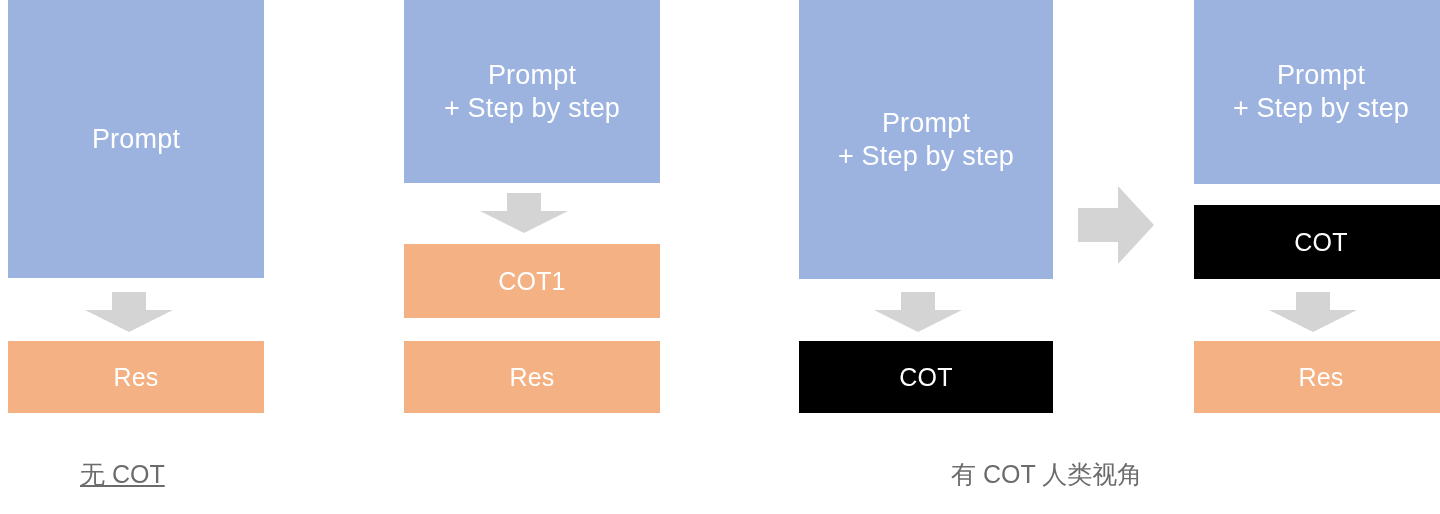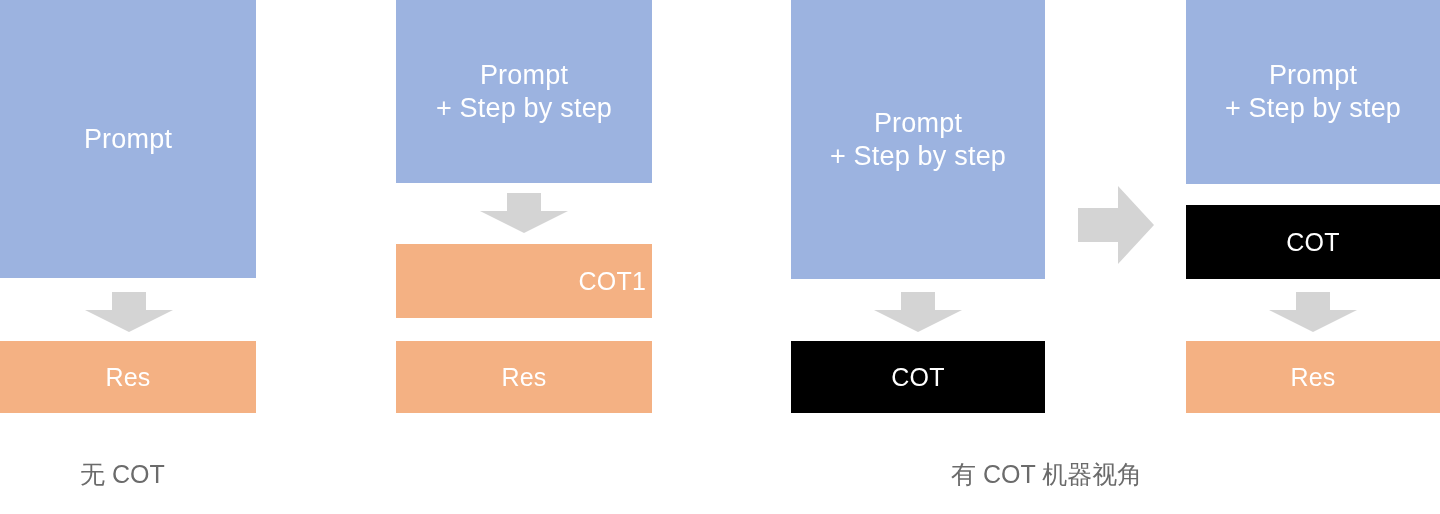--- a/index.html
+++ b/index.html
@@ -27,20 +27,21 @@
     box-sizing: border-box;
     display: flex;
     align-items: center;
     justify-content: center;
     text-align: center;
     color: #ffffff;
     line-height: 1.22;
     font-weight: 400;
     letter-spacing: 0.2px;
     white-space: pre-line;
+    margin-left: 8px;
   }
 
   .box.blue   { background: #9cb3e0; }
   .box.orange { background: #f4b183; }
   .box.green  { background: #000000; }
 
   .box .txt {
     display: block;
     width: 100%;
     padding: 0 6px;
@@ -90,34 +91,34 @@
   <div class="arrow-down" style="left:85px; top:292px; width:88px; height:40px;">
     <svg viewBox="0 0 88 40" preserveAspectRatio="none" aria-hidden="true">
       <polygon points="27,0 61,0 61,18 88,18 44,40 0,18 27,18" fill="#d4d4d4"></polygon>
     </svg>
   </div>
 
   <div class="box orange" style="left:0px; top:341px; width:256px; height:72px; font-size:25px;">
     <span class="txt">Res</span>
   </div>
 
-  <div class="caption" style="left:80px; top:462px;">无 COT</div>
+  <div class="caption" style="left:80px; top:462px;text-decoration:underline;">无 COT</div>
 
   <div class="box blue" style="left:396px; top:0px; width:256px; height:183px; font-size:27px;">
     <span class="txt">Prompt
 + Step by step</span>
   </div>
 
   <div class="arrow-down" style="left:480px; top:193px; width:88px; height:40px;">
     <svg viewBox="0 0 88 40" preserveAspectRatio="none" aria-hidden="true">
       <polygon points="27,0 61,0 61,18 88,18 44,40 0,18 27,18" fill="#d4d4d4"></polygon>
     </svg>
   </div>
 
-  <div class="box orange" style="left:396px; top:244px; width:256px; height:74px; font-size:25px;text-align:right;">
+  <div class="box orange" style="left:396px; top:244px; width:256px; height:74px; font-size:25px;">
     <span class="txt">COT1</span>
   </div>
 
   <div class="box orange" style="left:396px; top:341px; width:256px; height:72px; font-size:25px;">
     <span class="txt">Res</span>
   </div>
 
 
   <div class="box blue" style="left:791px; top:0px; width:254px; height:279px; font-size:27px;">
     <span class="txt">Prompt
@@ -127,21 +128,21 @@
   <div class="arrow-down" style="left:874px; top:292px; width:88px; height:40px;">
     <svg viewBox="0 0 88 40" preserveAspectRatio="none" aria-hidden="true">
       <polygon points="27,0 61,0 61,18 88,18 44,40 0,18 27,18" fill="#d4d4d4"></polygon>
     </svg>
   </div>
 
   <div class="box green" style="left:791px; top:341px; width:254px; height:72px; font-size:25px;">
     <span class="txt">COT</span>
   </div>
 
-  <div class="caption" style="left:951px; top:462px;">有 COT 机器视角</div>
+  <div class="caption" style="left:951px; top:462px;">有 COT 人类视角</div>
 
   <div class="arrow-right" style="left:1078px; top:186px; width:76px; height:78px;">
     <svg viewBox="0 0 76 78" preserveAspectRatio="none" aria-hidden="true">
       <polygon points="0,22 40,22 40,0 76,39 40,78 40,56 0,56" fill="#d4d4d4"></polygon>
     </svg>
   </div>
 
   <div class="box blue" style="left:1186px; top:0px; width:254px; height:184px; font-size:27px;">
     <span class="txt">Prompt
 + Step by step</span>

